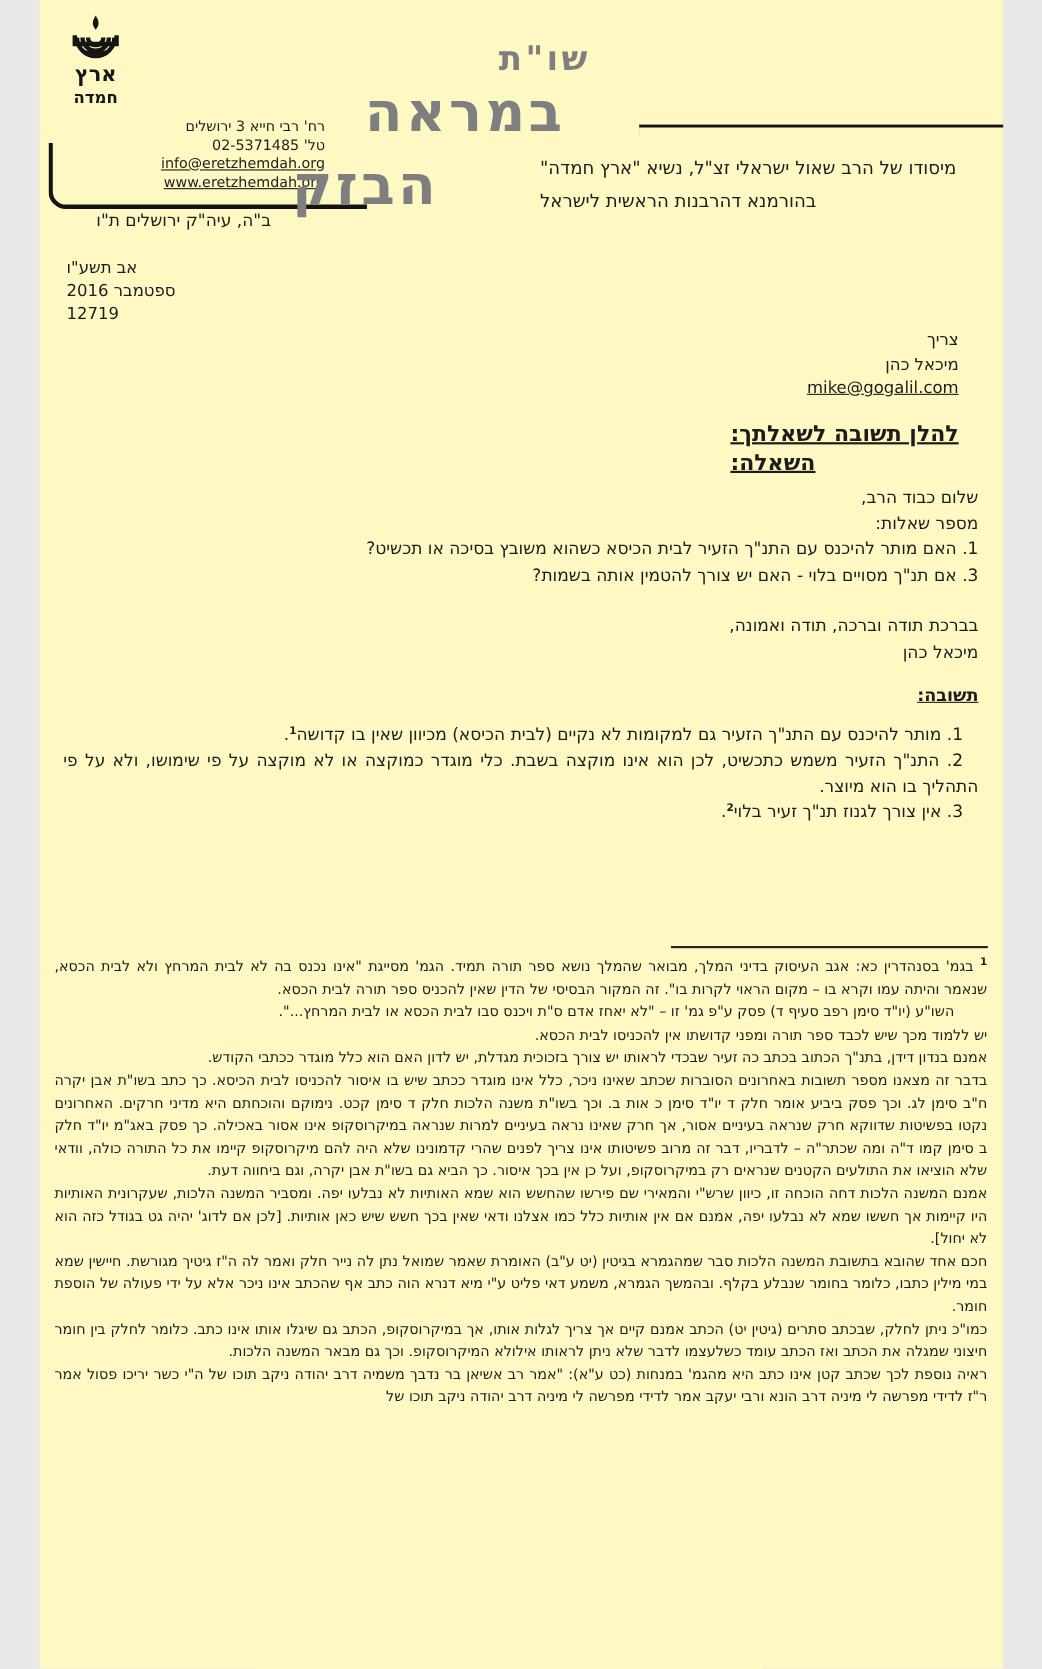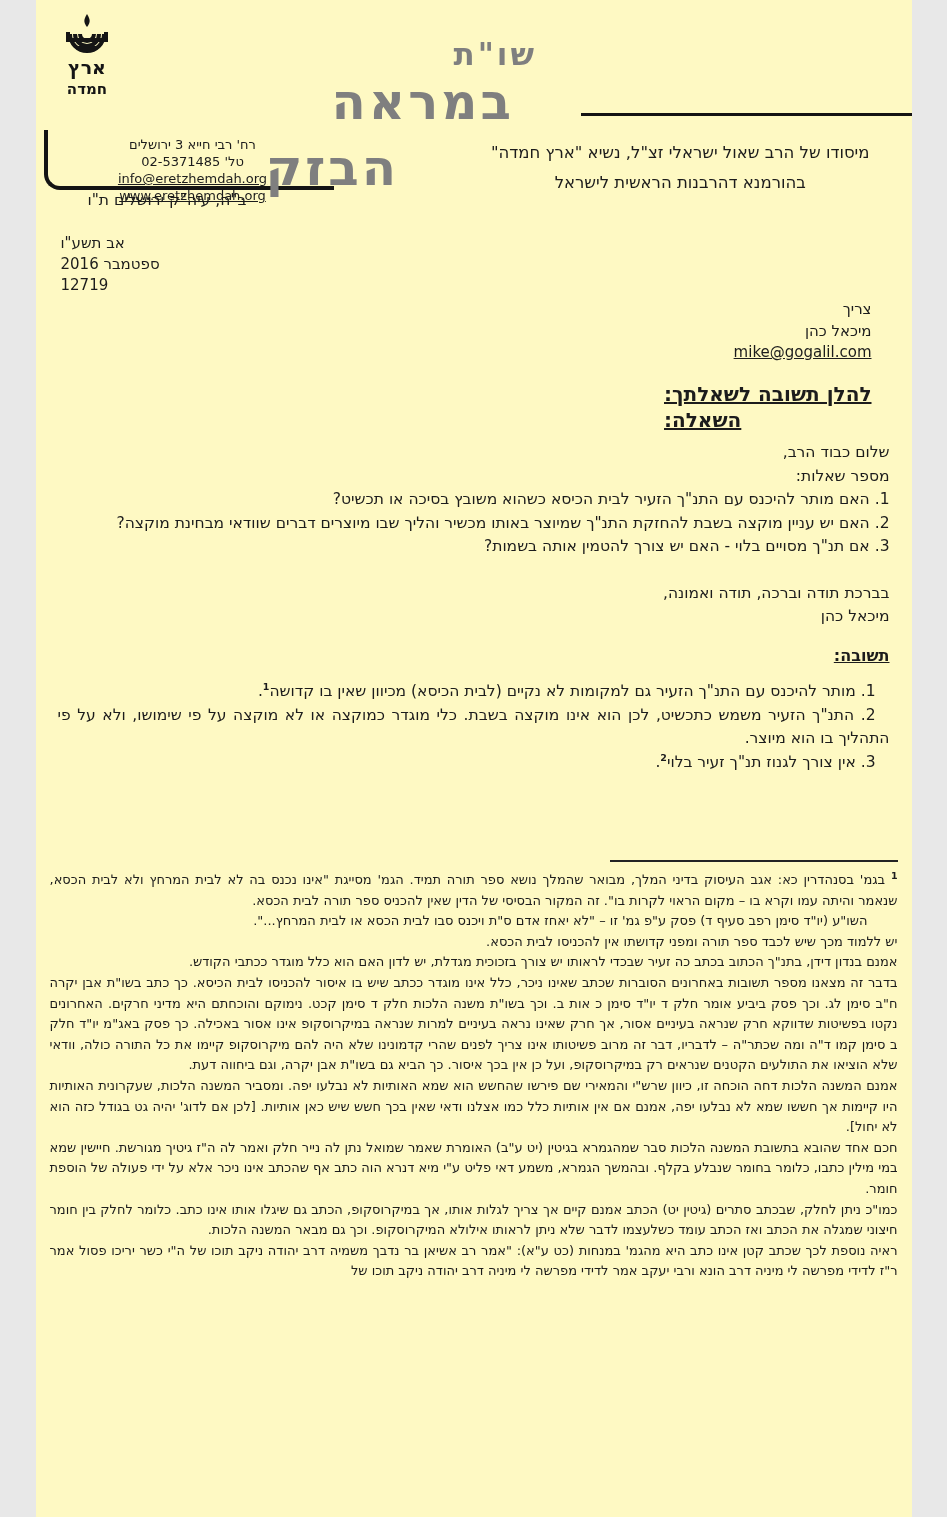--- a/index.html
+++ b/index.html
@@ -9,22 +9,22 @@
     margin:0 auto;
     background:#fef9c3;
     color:#1c1c1c;
     direction:rtl;
     font-family:"DejaVu Sans",sans-serif;
     overflow:hidden;
   }
   
   .logo-wrap{position:absolute;left:24px;top:12px;width:54px;height:100px;}
   .contact{
-    position:absolute;left:30px;top:136px;width:230px;
-    font-size:13px;line-height:17px;text-align:center;margin-left:12px;
+    position:absolute;left:30px;top:107px;width:230px;
+    font-size:13px;line-height:17px;text-align:right;
   }
   .contact .lat{direction:ltr;display:block;}
   .u{text-decoration:underline;}
   .bracket-left{
     position:absolute;left:8px;top:130px;width:286px;height:56px;
     border-left:4px solid #141414;border-bottom:4px solid #141414;
     border-bottom-left-radius:16px;
   }
   .blessing{position:absolute;left:52px;top:191px;font-size:15.5px;}
   .title-part{
@@ -35,21 +35,21 @@
   .title-1{left:418px;top:36px;font-size:31px;}
   .title-2{left:296px;top:72px;font-size:50px;}
   .title-3{left:230px;top:138px;font-size:50px;}
   .bracket-right{
     position:absolute;left:545px;top:113px;width:386px;height:110px;
     border-top:3px solid #141414;border-right:3px solid #141414;
     border-top-right-radius:16px;
   }
   .subtitle{
     position:absolute;right:42px;top:138px;
-    text-align:center;font-size:16.5px;line-height:30px;
+    text-align:left;font-size:16.5px;line-height:30px;
   }
   .meta{
     position:absolute;left:25px;top:233px;
     text-align:left;font-size:15px;line-height:21px;
   }
   .addressee{
     position:absolute;right:40px;top:299px;
     text-align:right;font-size:15px;line-height:21.5px;
   }
   .addressee .lat{direction:ltr;display:inline-block;text-align:right;}
@@ -145,24 +145,20 @@
     <div>שלום כבוד הרב,</div>
 
 
     <div>מספר שאלות:</div>
 
     <div class="qitem">
       <span>1.</span>
       <span>האם מותר להיכנס עם התנ"ך הזעיר לבית הכיסא כשהוא משובץ בסיכה או תכשיט?</span>
     </div>
     <div class="qitem">
-      <span>2.</span>
-      <span>האם יש עניין מוקצה בשבת להחזקת התנ"ך שמיוצר באותו מכשיר והליך שבו מיוצרים דברים שוודאי מבחינת מוקצה?</span>
-    </div>
-    <div class="qitem">
       <span>3.</span>
       <span>אם תנ"ך מסויים בלוי - האם יש צורך להטמין אותה בשמות?</span>
     </div>
 
     <div class="spacer"></div>
 
     <div>בברכת תודה וברכה, תודה ואמונה,</div>
     <div>מיכאל כהן</div>
 
     <div class="answer-head">

